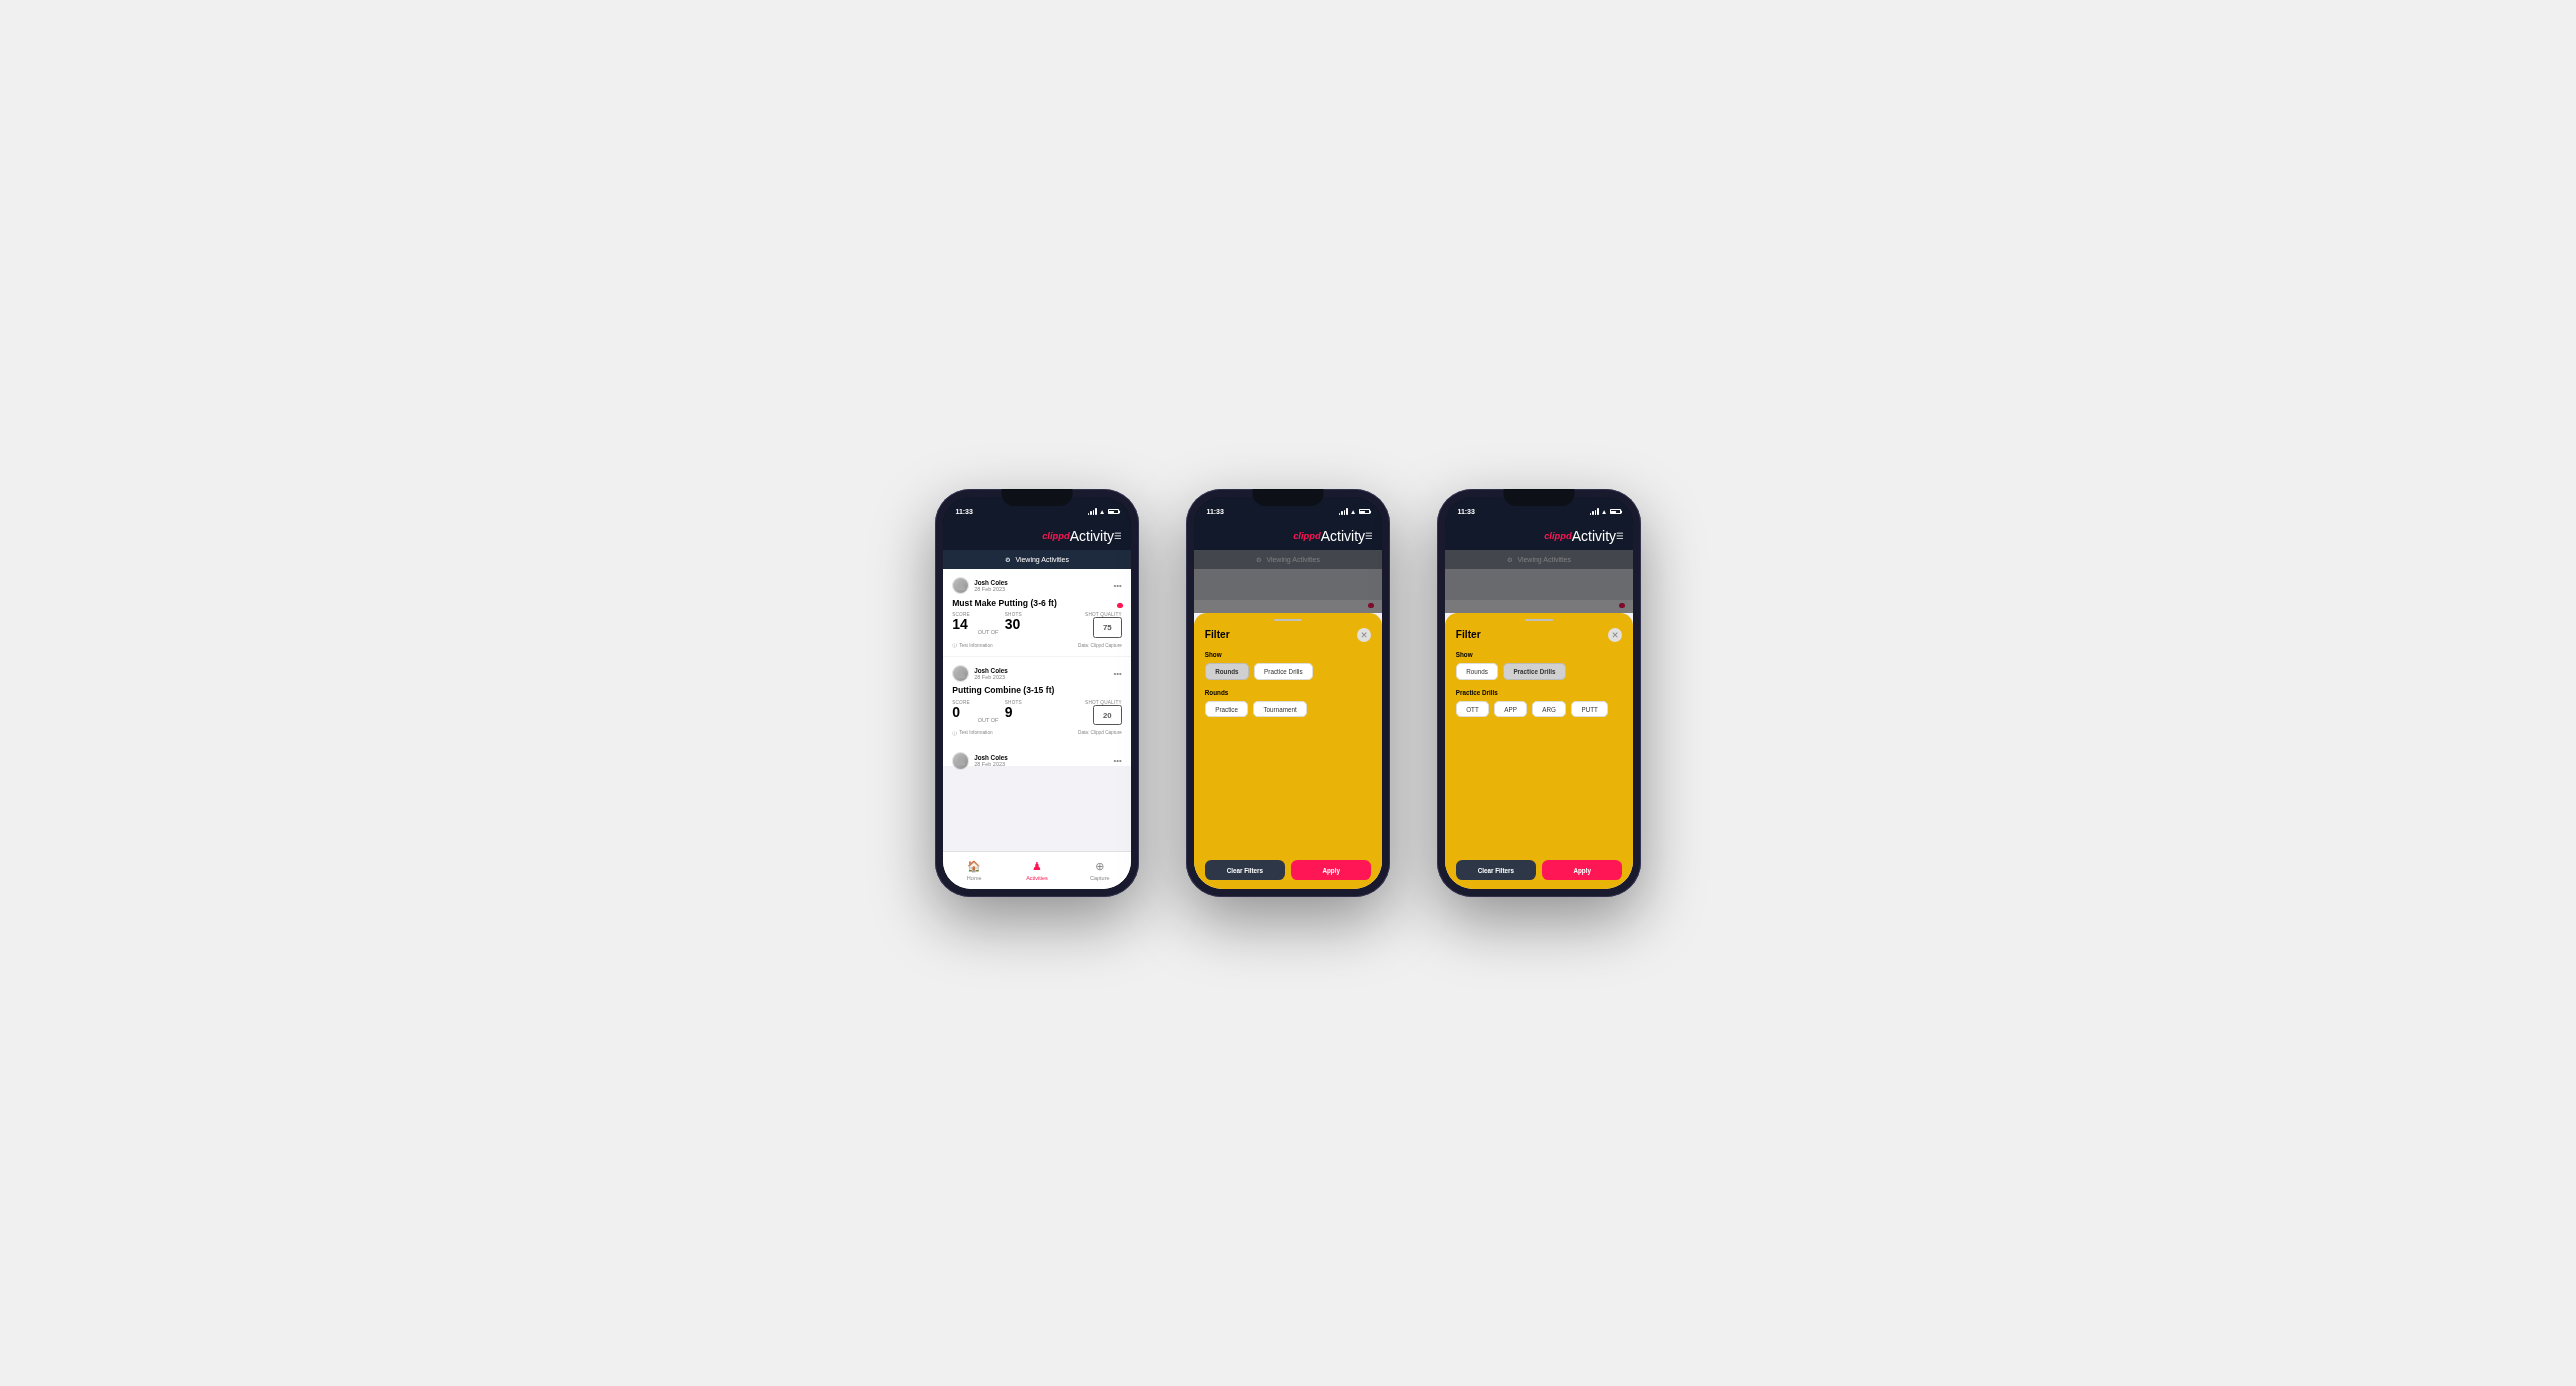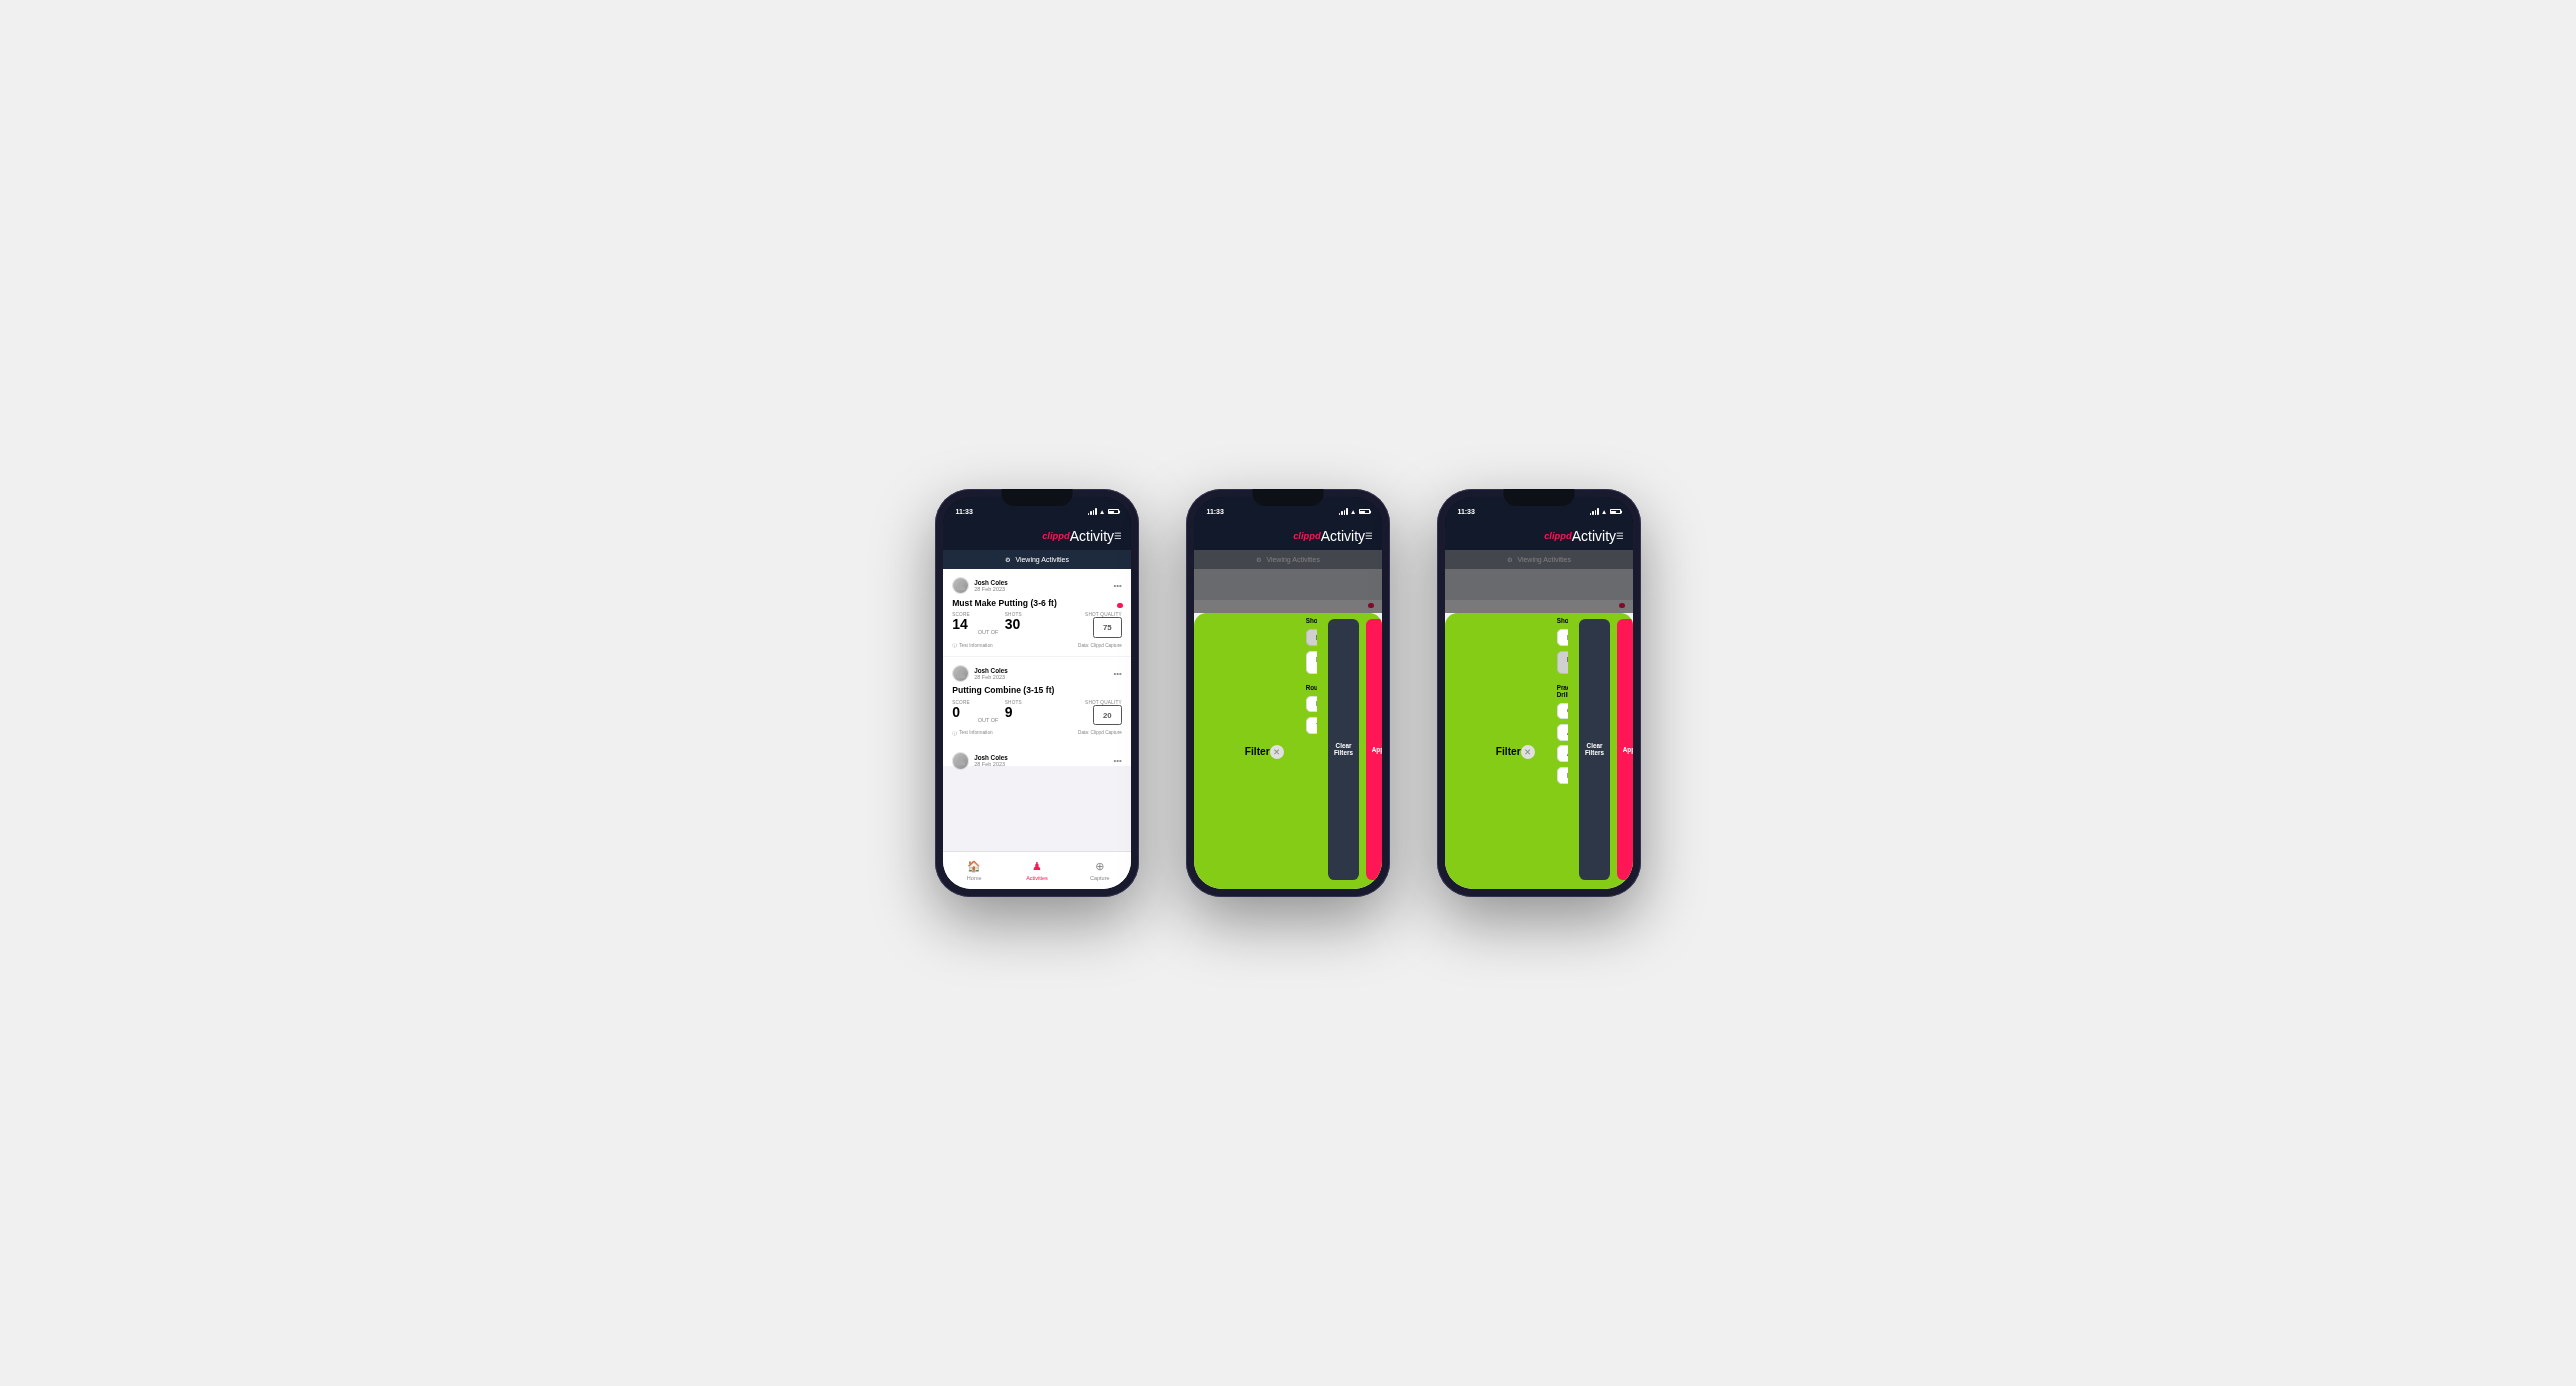--- a/index.html
+++ b/index.html
@@ -337,26 +337,25 @@
       z-index: 20;
       display: flex;
       flex-direction: column;
     }
     .filter-backdrop {
       flex: 0 0 63px;
       background: rgba(0,0,0,0.5);
     }
     .filter-modal {
       flex: 1;
-      background: #84cc16;
+      background: #eab308;
       border-radius: 12.6px 12.6px 0 0;
       display: flex;
-      flex-direction: row;
+      flex-direction: column;
       overflow: hidden;
-      padding-left: 40px;
     }
     .filter-handle {
       width: 28px;
       height: 2.4px;
       background: #c0c0c0;
       border-radius: 1.6px;
       margin: 6.3px auto 0;
     }
     .filter-header {
       display: flex;

